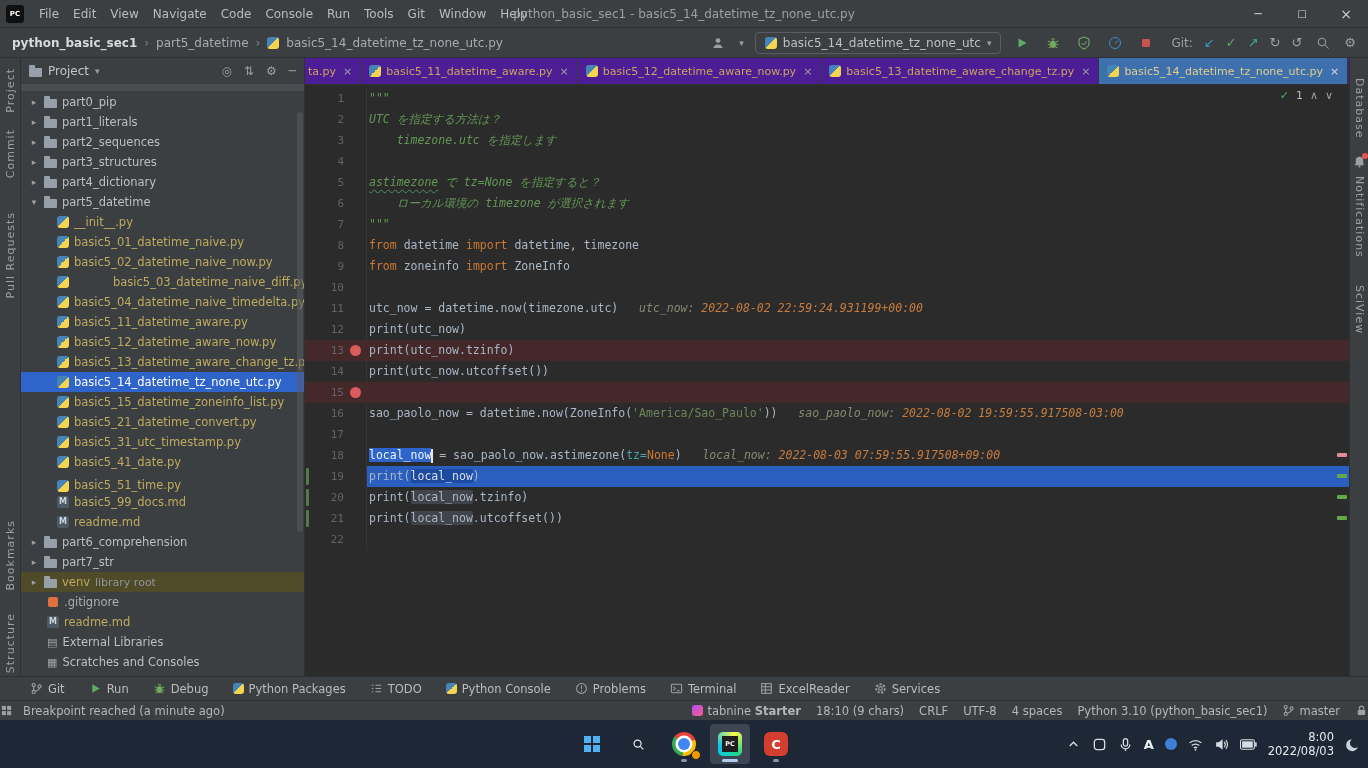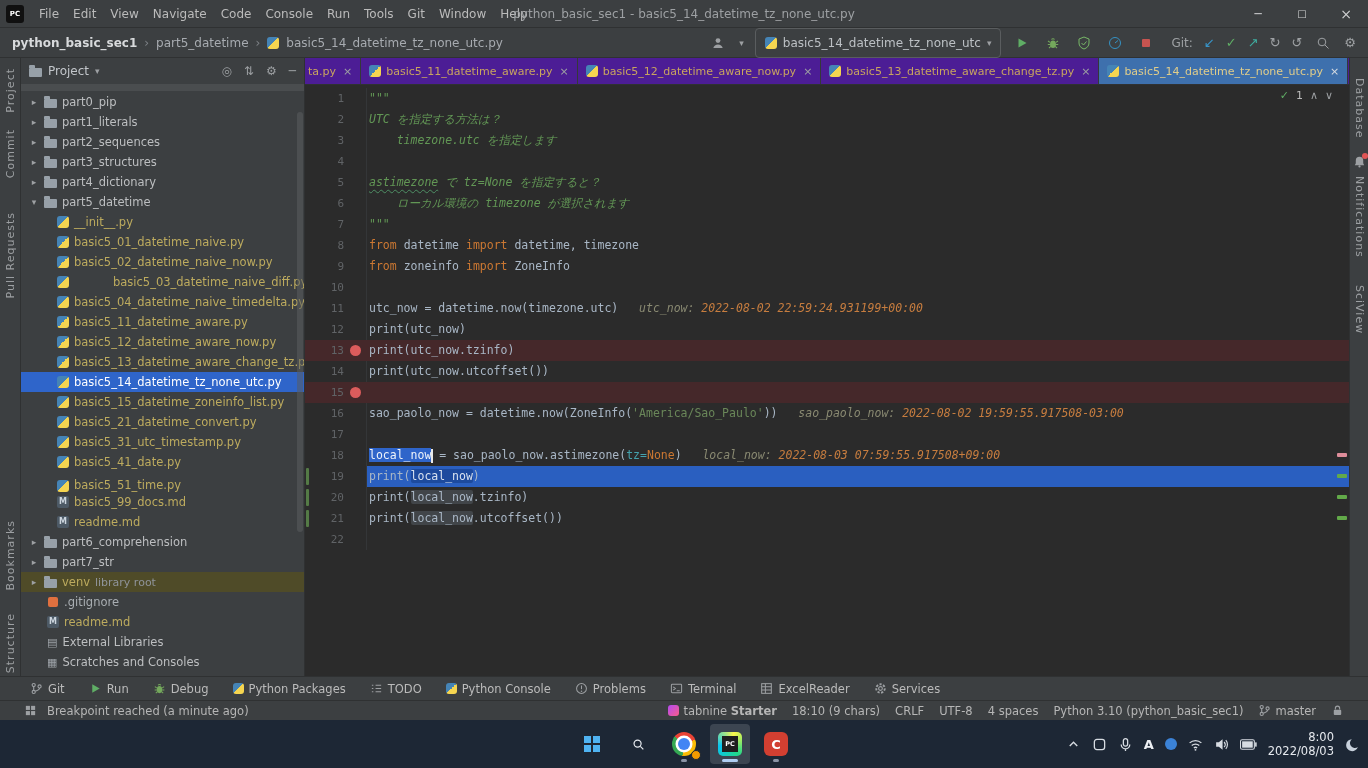--- a/index.html
+++ b/index.html
@@ -21,21 +21,21 @@
   
   .navbar{height:30px;background:#3c3f41;display:flex;align-items:center;padding:0 12px;border-bottom:1px solid #2f3132}
   .breadcrumbs{display:flex;align-items:center;gap:7px;font-size:12px;color:#a7abb0;white-space:nowrap}
   .bc-item.first{color:#d8dadc;font-weight:bold}
   .bc-sep{color:#7d8186}
   .nav-right{margin-left:auto;display:flex;align-items:center;gap:11px}
   .nav-ic{display:grid;place-items:center;width:20px;height:20px}
   .nav-ic svg{width:14px;height:14px}
   .glyph{font-size:13px;color:#9da0a3;line-height:1}
   .glyph.blue{color:#3794c8}.glyph.green{color:#5fad65}.glyph.teal{color:#3fada0}
-  .run-combo{display:flex;align-items:center;gap:6px;border:1px solid #5a5d5f;border-radius:4px;height:30px;padding:0 9px;color:#bcc0c4;font-size:12px;min-width:215px}
+  .run-combo{display:flex;align-items:center;gap:6px;border:1px solid #5a5d5f;border-radius:4px;height:22px;padding:0 9px;color:#bcc0c4;font-size:12px;min-width:215px}
   .run-combo .cv{flex:1}
   .git-label{color:#9da0a3;margin-left:4px}
 
   
   .main{display:flex;height:618px}
   .stripe{background:#3c3f41;display:flex;flex-direction:column;align-items:center;flex-shrink:0}
   .stripe-left{width:21px;border-right:1px solid #2f3132}
   .stripe-right{width:19px;border-left:1px solid #2f3132}
   .vlabel{writing-mode:vertical-rl;transform:rotate(180deg);color:#9da0a3;font-size:11px;letter-spacing:1px;white-space:nowrap}
   .stripe-right .vlabel{transform:none}
@@ -111,21 +111,21 @@
   .inspect{position:absolute;top:4px;right:16px;display:flex;gap:7px;align-items:center;font-size:11px;color:#bbbbbb;font-family:"DejaVu Sans","Liberation Sans",sans-serif}
   .inspect .ok{color:#5fad65}
   .inspect .insp-nav{color:#9da0a3}
   .mark{position:absolute;right:2px;width:10px;height:4px;border-radius:1px}
   .mark-pink{background:#de8d9a}
   .mark-green{background:#62a949}
 
   
   .toolwin-bar{height:24px;background:#3c3f41;border-top:1px solid #2f3132;display:flex;align-items:center;gap:24px;padding-left:30px;font-size:11.5px;color:#bbbbbb}
   .tw-item{display:flex;align-items:center;gap:5px;white-space:nowrap}
-  .statusbar{height:20px;background:#3c3f41;border-top:1px solid #2f3132;display:flex;align-items:center;padding:0 24px;font-size:11.5px;color:#b6b6b6;gap:10px}
+  .statusbar{height:20px;background:#3c3f41;border-top:1px solid #2f3132;display:flex;align-items:center;padding:0 0;font-size:11.5px;color:#b6b6b6;gap:10px}
   .sb-right{margin-left:auto;display:flex;align-items:center;gap:15px;white-space:nowrap}
   .sb-branch{display:flex;align-items:center;gap:4px}
   .tn-logo{width:11px;height:11px;border-radius:3px;background:linear-gradient(135deg,#b24bf3,#fa5c89);display:inline-block;margin-right:4px;vertical-align:-1px}
 
   
   .taskbar{height:48px;background:#1d2735;position:relative}
   .tb-center{position:absolute;left:50%;top:4px;transform:translateX(-50%);display:flex;gap:6px}
   .tb-btn{width:40px;height:40px;border-radius:4px;display:grid;place-items:center;position:relative}
   .tb-btn.running::after{content:"";position:absolute;bottom:2px;left:50%;transform:translateX(-50%);width:6px;height:3px;border-radius:2px;background:#8a93a5}
   .tb-btn.active-app{background:rgba(255,255,255,.14)}

